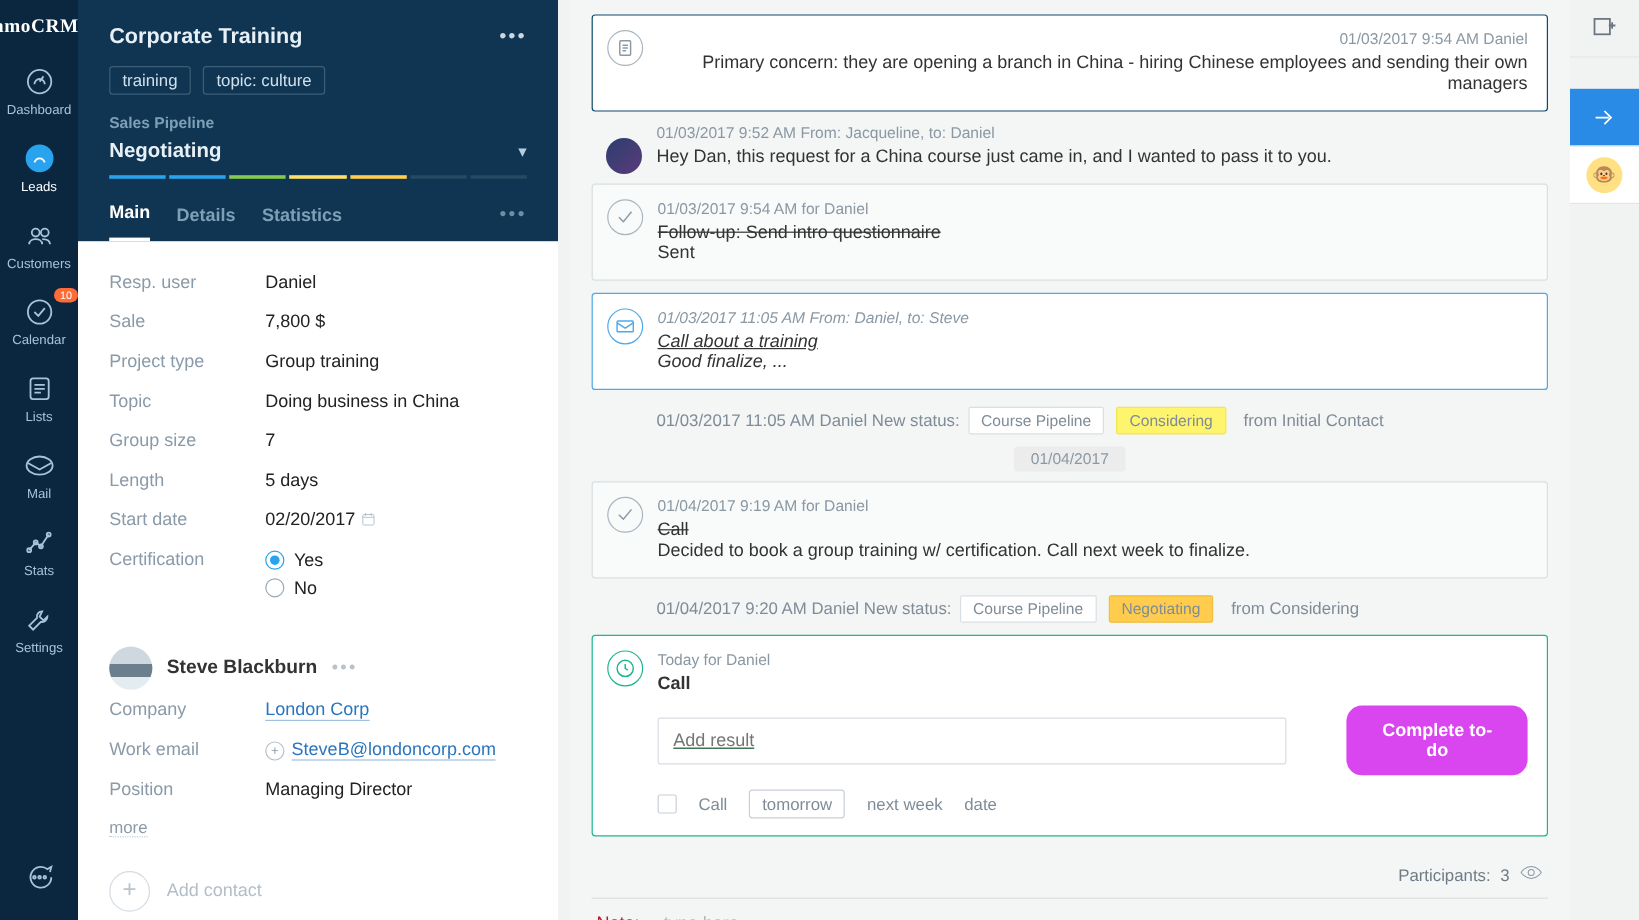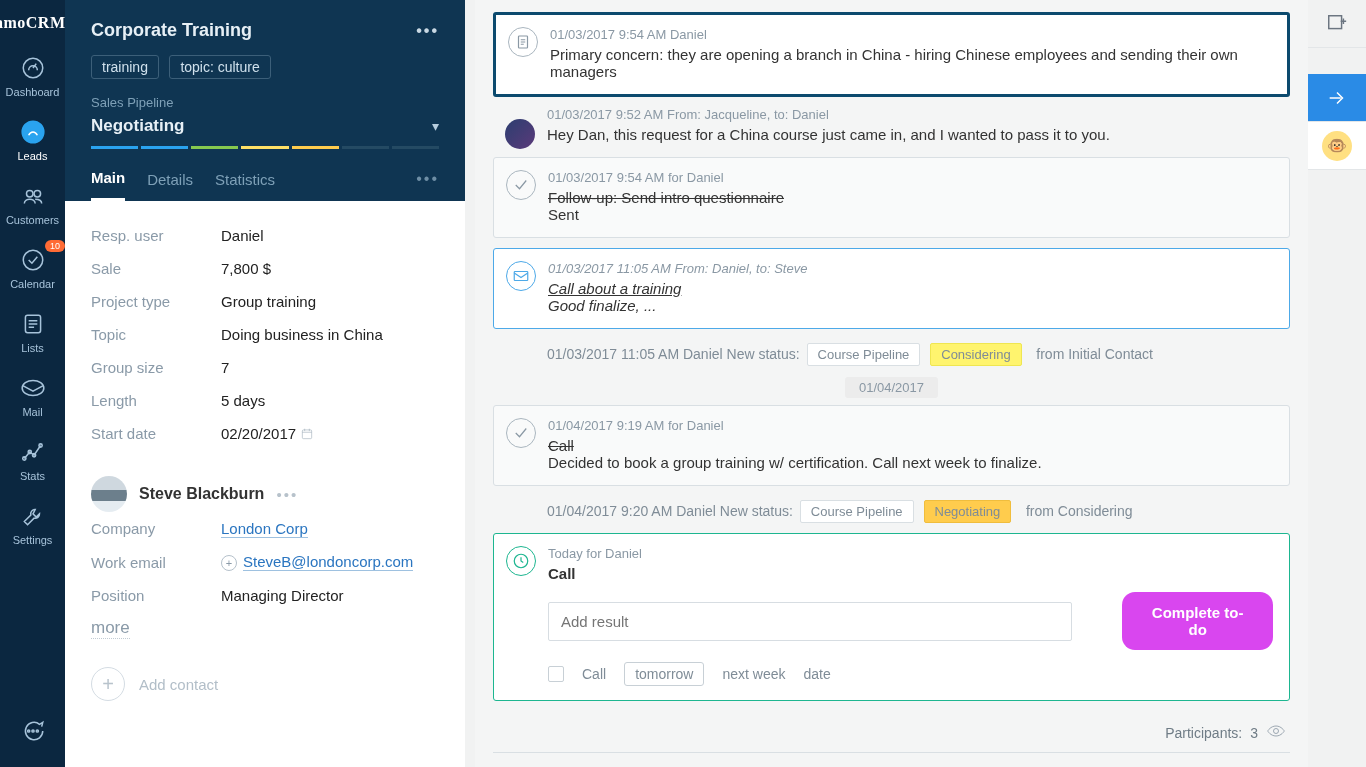--- a/index.html
+++ b/index.html
@@ -19,57 +19,57 @@
 .nav-bottom { margin-top: auto; margin-bottom: 12px; }
 
 
 .detail { width: 400px; display: flex; flex-direction: column; background: #fff; }
 .detail-head { background: #0f3552; color: #e7f0f6; padding: 20px 26px 0 26px; }
 .detail-title-row { display: flex; align-items: center; justify-content: space-between; }
 .detail-title { font-size: 18px; font-weight: 700; }
 .dots { letter-spacing: 2px; color: #c9d8e3; cursor: pointer; font-weight: bold; }
 .tags { margin-top: 14px; }
 .tag { display: inline-block; border: 1px solid #3c5f79; border-radius: 3px; padding: 3px 10px; font-size: 14px; color: #cfe0ec; margin-right: 6px; }
-.pipe-label { font-size: 13px; color: #7ea0b7; margin-top: 16px; }
+.pipe-label { font-size: 13px; color: #7ea0b7; margin-top: 16px; font-weight: bold; }
 .pipe-stage-row { display: flex; align-items: center; justify-content: space-between; margin-top: 6px; }
 .pipe-stage { font-size: 17px; font-weight: 700; }
 .chevron { color: #b6cdde; font-size: 14px; }
 .stage-bar { display: flex; gap: 3px; margin-top: 10px; }
 .stage-bar span { flex: 1; height: 3px; }
 .tabs { display: flex; gap: 22px; margin-top: 20px; align-items: center; }
-.tab { font-size: 15px; color: #7ea0b7; padding-bottom: 12px; cursor: pointer; }
+.tab { font-size: 15px; color: #7ea0b7; padding-bottom: 12px; cursor: pointer; font-weight: bold; }
 .tab.active { color: #fff; font-weight: 700; border-bottom: 3px solid #fff; }
 .tab-dots { margin-left: auto; color: #6e8ea5; letter-spacing: 2px; padding-bottom: 12px; }
 
 .detail-body { flex: 1; overflow-y: auto; padding: 18px 26px 30px 26px; color: #333; font-size: 15px; }
 .field-row { display: flex; padding: 8px 0; align-items: center; }
 .field-label { width: 130px; color: #8a9aa8; }
 .field-value { flex: 1; color: #222; }
 .radio-col { display: inline-flex; align-items: center; gap: 8px; margin-bottom: 6px; }
 .radio { width: 16px; height: 16px; border: 1px solid #9aa9b5; border-radius: 50%; display: inline-flex; align-items: center; justify-content: center; }
 .radio.checked { border-color: #2aa3ef; }
 .radio.checked::after { content: ""; width: 8px; height: 8px; border-radius: 50%; background: #2aa3ef; }
 .date-chip svg { stroke: #9aa9b5; margin-left: 4px; vertical-align: -2px; }
 
 .contact-card { margin-top: 26px; }
 .contact-head { display: flex; align-items: center; gap: 12px; }
 .avatar-img { width: 36px; height: 36px; border-radius: 50%; background: linear-gradient(180deg,#cfd8df 40%,#6c7f8c 40%,#6c7f8c 70%,#e5ecf1 70%); }
 .contact-name { font-weight: 700; font-size: 16px; }
 .link-val { color: #2a75c0; border-bottom: 1px solid #9ec1e0; cursor: pointer; }
 .plus-icon { display: inline-flex; width: 16px; height: 16px; border: 1px solid #b5c1cb; border-radius: 50%; align-items: center; justify-content: center; font-size: 11px; color: #8a9aa8; margin-right: 6px; }
-.more-link { color: #8a9aa8; font-size: 17px; border-bottom: 1px dotted #c2ccd4; cursor: pointer; margin-top: 6px; display: inline-block; text-align: right; }
+.more-link { color: #8a9aa8; font-size: 14px; border-bottom: 1px dotted #c2ccd4; cursor: pointer; margin-top: 6px; display: inline-block; text-align: right; }
 
 .add-contact { display: flex; align-items: center; gap: 14px; margin-top: 28px; color: #b2bec8; cursor: pointer; }
 .add-circle { width: 34px; height: 34px; border: 1px solid #d4dce3; border-radius: 50%; display: flex; align-items: center; justify-content: center; font-size: 20px; color: #b8c3cc; }
 
 
 .feed-wrap { width: 10px; background: #f1f2f2; }
 .feed { flex: 1; background: #f4f5f5; padding: 12px 18px 10px 18px; overflow-y: auto; font-size: 15px; color: #333; display: flex; flex-direction: column; }
 .card { background: #fff; border: 1px solid #d9dfe3; border-radius: 3px; padding: 12px 16px 14px 54px; position: relative; margin-bottom: 10px; }
-.card.primary { border: 3px solid #0c4a6e; }
+.card.primary { border: 1px solid #0c4a6e; text-align: right; }
 .card.task-done { background: #f9fafa; }
 .card.email { border: 1px solid #4da9e8; font-style: italic; }
 .card.today { border: 1px solid #1db690; }
 .card-icon { position: absolute; left: 12px; top: 12px; width: 30px; height: 30px; border-radius: 50%; display: flex; align-items: center; justify-content: center; border: 1.5px solid #aab6bf; color: #8a98a4; }
 .card-icon.avatar { border: none; background: linear-gradient(135deg,#2c3e70,#5b3a7a); }
 .card-icon.email-i { border-color: #4da9e8; color: #4da9e8; }
 .card-icon.today-i { border-color: #1db690; color: #1db690; }
 .card-icon svg { stroke: currentColor; fill: none; stroke-width: 1.6; }
 .meta { font-size: 13px; color: #8a98a4; margin-bottom: 4px; }
 .underline { text-decoration: underline; }
@@ -77,21 +77,21 @@
 .status-row { font-size: 14px; color: #7f8c97; padding: 4px 0 10px 54px; }
 .status-chip { display: inline-block; border: 1px solid #d9dfe3; border-radius: 2px; padding: 3px 10px; font-size: 13px; background: #fff; margin: 0 3px; }
 .status-chip.yellow { background: #fff46e; border-color: #efe651; }
 .status-chip.orange { background: #ffcc4d; border-color: #f0bd3d; }
 .date-divider { text-align: center; margin: 2px 0 10px; }
 .date-divider span { background: #ececec; color: #8a98a4; font-size: 13px; padding: 3px 14px; border-radius: 3px; }
 
 .msg-nobox { padding: 0 0 14px 54px; position: relative; }
 
 .today-body { display: flex; flex-direction: column; gap: 12px; }
-.result-input { width: 540px; max-width: 100%; border: 1px solid #d7dde2; border-radius: 2px; padding: 10px 12px; font-size: 15px; color: #0369a1; }
+.result-input { width: 540px; max-width: 100%; border: 1px solid #d7dde2; border-radius: 2px; padding: 10px 12px; font-size: 15px; color: #14532d; text-decoration: underline; }
 .today-actions { display: flex; align-items: center; gap: 14px; }
 .complete-btn { background: #d946ef; color: #fff; border: none; border-radius: 13px; padding: 12px 22px; font-size: 15px; font-weight: 600; cursor: pointer; margin-left: 36px; }
 .today-row2 { display: flex; align-items: center; gap: 18px; font-size: 14px; color: #7f8c97; }
 .checkbox { width: 16px; height: 16px; border: 1px solid #c8d0d6; border-radius: 2px; }
 .pill { border: 1px solid #c8d0d6; border-radius: 3px; padding: 3px 10px; }
 
 .participants { text-align: right; font-size: 14px; color: #6f7c86; padding: 6px 4px 8px; border-bottom: 1px solid #d9dfe3; display: flex; justify-content: flex-end; align-items: center; gap: 8px; }
 .eye svg { stroke: #8a98a4; fill: none; }
 .compose { padding: 12px 4px 0; font-size: 15px; }
 .compose-label { color: #b91c1c; border-bottom: 4px solid #d946ef; text-align: center; }
@@ -259,20 +259,33 @@
       <div class="field-row">
           <div class="field-label">Length</div>
           <div class="field-value">5 days</div>
         </div>
       <div class="field-row">
           <div class="field-label">Start date</div>
         <div class="field-value date-chip"><span>02/20/2017</span><svg width="14" height="14" viewBox="0 0 24 24" fill="none">
               <rect x="4" y="5" width="16" height="15" rx="2"></rect>
               <path d="M4 9h16M8 3v4M16 3v4"></path>
             </svg></div>
+      </div>
+      <div class="field-row" style="align-items:flex-start">
+        <div class="field-label">Certification</div>
+        <div class="field-value">
+          <div class="radio-col">
+              <span class="radio checked"></span>
+              <span>Yes</span>
+            </div><br>
+          <div class="radio-col">
+              <span class="radio"></span>
+              <span>No</span>
+            </div>
+        </div>
       </div>
 
       <div class="contact-card">
         <div class="contact-head">
           <div class="avatar-img"></div>
           <div class="contact-name">Steve Blackburn</div>
           <div style="color:#b7c2cb;letter-spacing:2px;cursor:pointer">•••</div>
         </div>
         <div class="field-row">
             <div class="field-label">Company</div>

